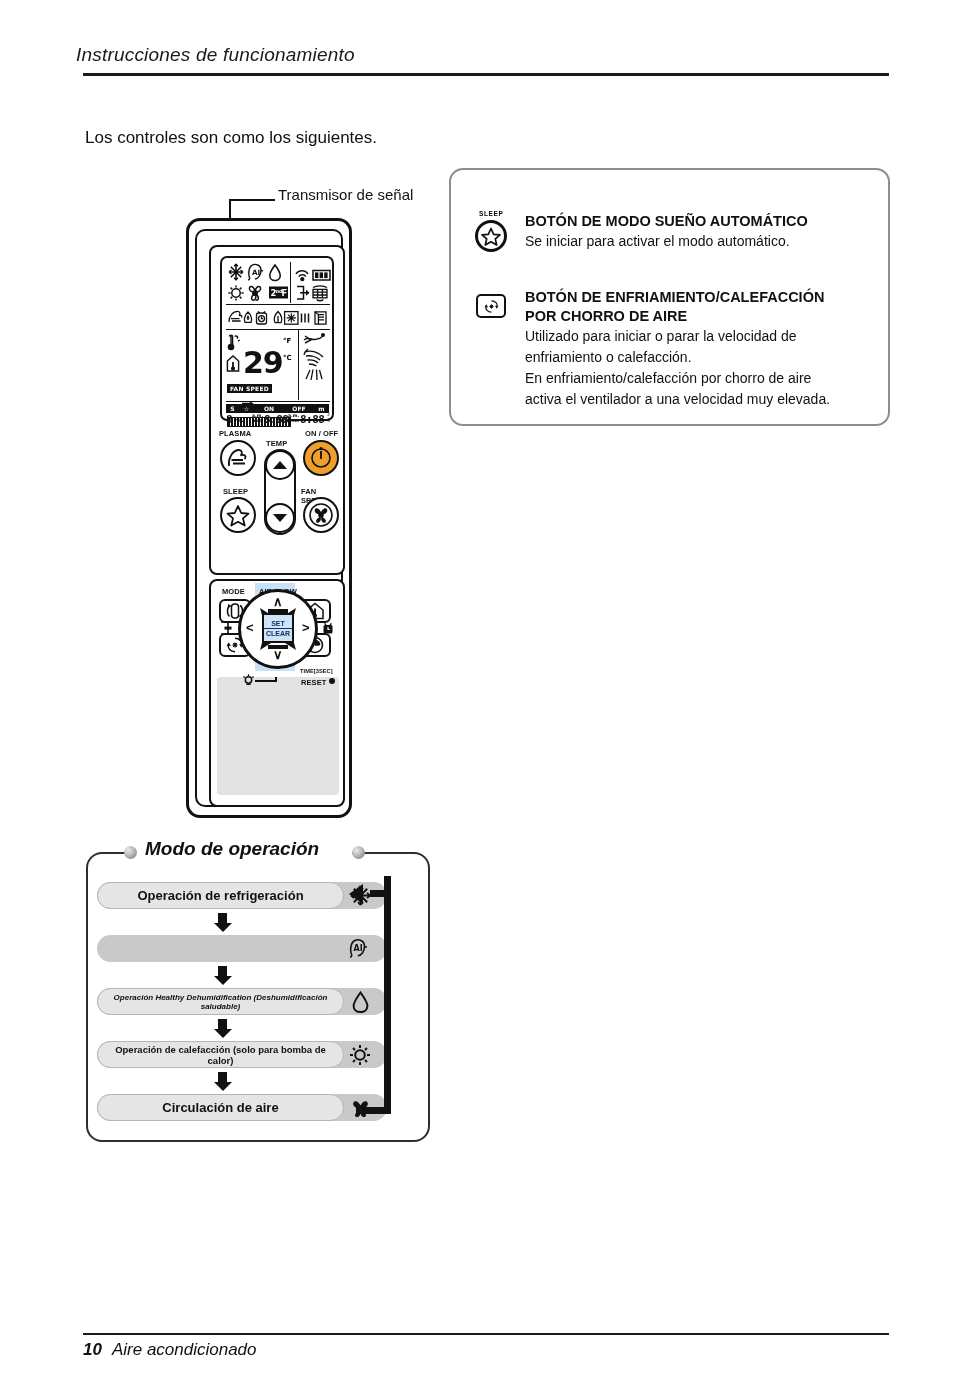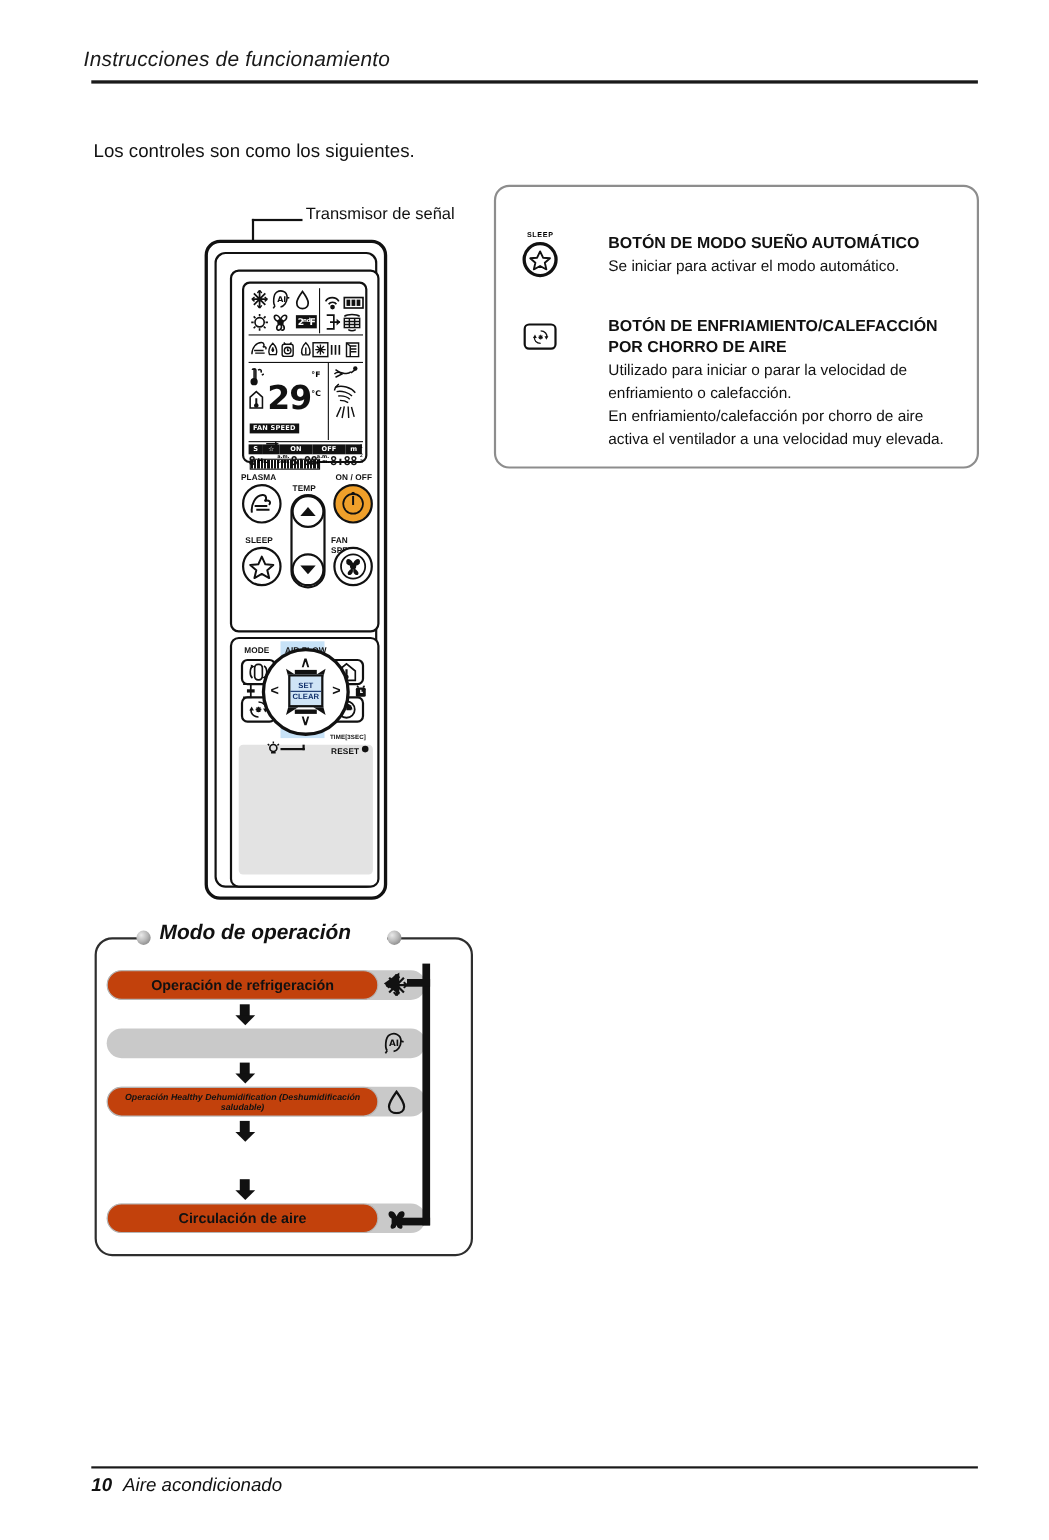--- a/index.html
+++ b/index.html
@@ -110,21 +110,21 @@
   }
   .setclear span{font-size:7px;font-weight:bold;color:#11306b;line-height:9px;}
   .setclear .divline{width:28px;height:1px;background:#11306b;}
   .arrowglyph{position:absolute;font-size:13px;font-weight:bold;color:#111;line-height:13px;}
 
   
   .info{
     position:absolute;left:449px;top:168px;width:441px;height:258px;
     border:2px solid #8d8d8d;border-radius:14px;box-sizing:border-box;background:#fff;
   }
-  .info-item{position:absolute;margin-left:28px;}
+  .info-item{position:absolute;}
   .info-title{font-size:14.5px;font-weight:bold;color:#111;line-height:19px;}
   .info-body{font-size:14px;color:#111;line-height:21px;}
 
   .sleep-icon-wrap{position:absolute;left:22px;top:40px;width:46px;height:44px;}
   .sleep-lbl{position:absolute;left:6px;top:0;font-size:6.5px;font-weight:bold;letter-spacing:.6px;}
   .sleep-circ{
     position:absolute;left:2px;top:10px;width:32px;height:32px;border-radius:50%;
     border:3px solid #111;box-sizing:border-box;background:#fff;
     display:flex;align-items:center;justify-content:center;
   }
@@ -147,21 +147,21 @@
     background:radial-gradient(circle at 34% 32%, #e9e9e9 0%, #b9b9b9 45%, #6f6f6f 100%);
   }
   .title-gap{position:absolute;background:#fff;z-index:4;}
 
   .pill{
     position:absolute;height:27px;width:290px;border-radius:14px;background:#c9c9c9;
     box-sizing:border-box;
   }
   .pill-inner{
     position:absolute;left:0;top:0;width:247px;height:27px;border-radius:14px;
-    background:#c2410c;border:1.5px solid #b5b5b5;box-sizing:border-box;
+    background:#e5e5e5;border:1.5px solid #b5b5b5;box-sizing:border-box;
     display:flex;align-items:center;justify-content:center;
   }
   .pill-inner span{color:#111;font-weight:bold;text-align:center;padding:0 6px;}
   .pill-icon{
     position:absolute;right:8px;top:0;width:38px;height:27px;
     display:flex;align-items:center;justify-content:center;
   }
   .arrow-stem{position:absolute;width:9px;background:#111;}
   .arrow-head{
     position:absolute;width:0;height:0;border-left:9px solid transparent;
@@ -638,20 +638,34 @@
     </div>
     <div class="pill-icon">
       <svg width="17" height="22" viewBox="0 0 17 22">
         <path d="M8.5 1.5 C8.5 1.5 1.6 11 1.6 15 C1.6 18.7 4.7 21 8.5 21 C12.3 21 15.4 18.7 15.4 15 C15.4 11 8.5 1.5 8.5 1.5 Z" fill="none" stroke="#111" stroke-width="2"></path>
       </svg>
     </div>
   </div>
   <div class="arrow-stem" style="left:218px;top:1019px;height:11px;"></div>
   <div class="arrow-head" style="left:213.5px;top:1029px;"></div>
 
+  <div class="pill" style="left:97px;top:1041px;">
+    <div class="pill-inner">
+      <span style="font-size:9.5px;">Operación de calefacción (solo para bomba de calor)</span>
+    </div>
+    <div class="pill-icon">
+      <svg width="22" height="22" viewBox="0 0 22 22">
+        <circle cx="11" cy="11" r="4.8" fill="none" stroke="#111" stroke-width="2"></circle>
+        <g stroke="#111" stroke-width="2" fill="none">
+          <path d="M11 1 V4 M11 18 V21 M1 11 H4 M18 11 H21
+                   M4 4 L6 6 M16 16 L18 18 M18 4 L16 6 M6 16 L4 18"></path>
+        </g>
+      </svg>
+    </div>
+  </div>
   <div class="arrow-stem" style="left:218px;top:1072px;height:11px;"></div>
   <div class="arrow-head" style="left:213.5px;top:1082px;"></div>
 
   <div class="pill" style="left:97px;top:1094px;">
     <div class="pill-inner">
       <span style="font-size:13px;">Circulación de aire</span>
     </div>
     <div class="pill-icon">
       <svg width="23" height="22" viewBox="0 0 23 22">
         <g fill="#111">

